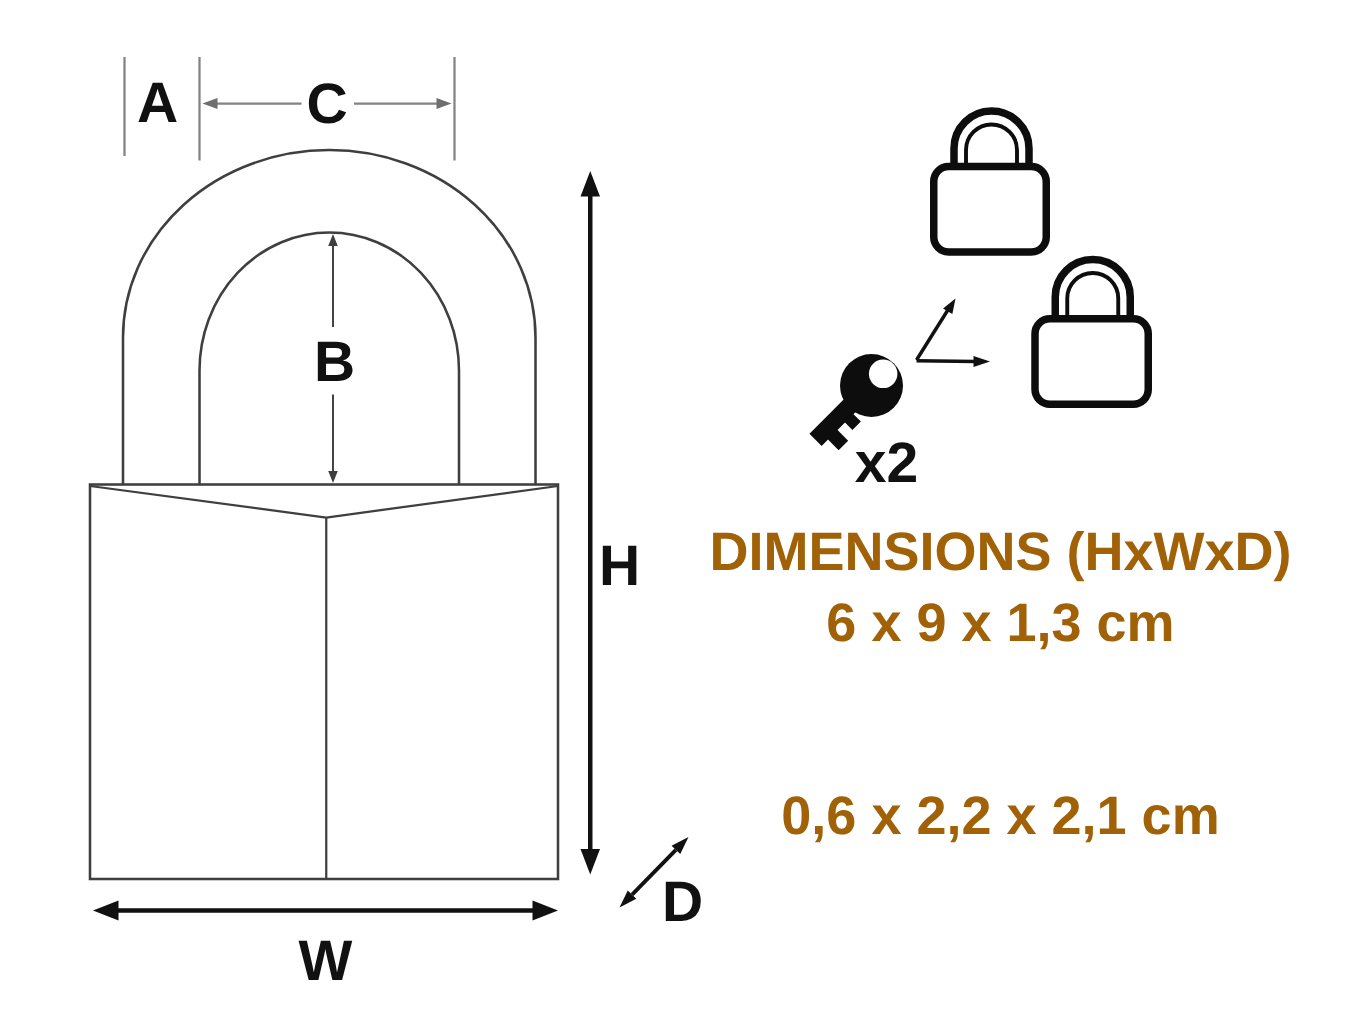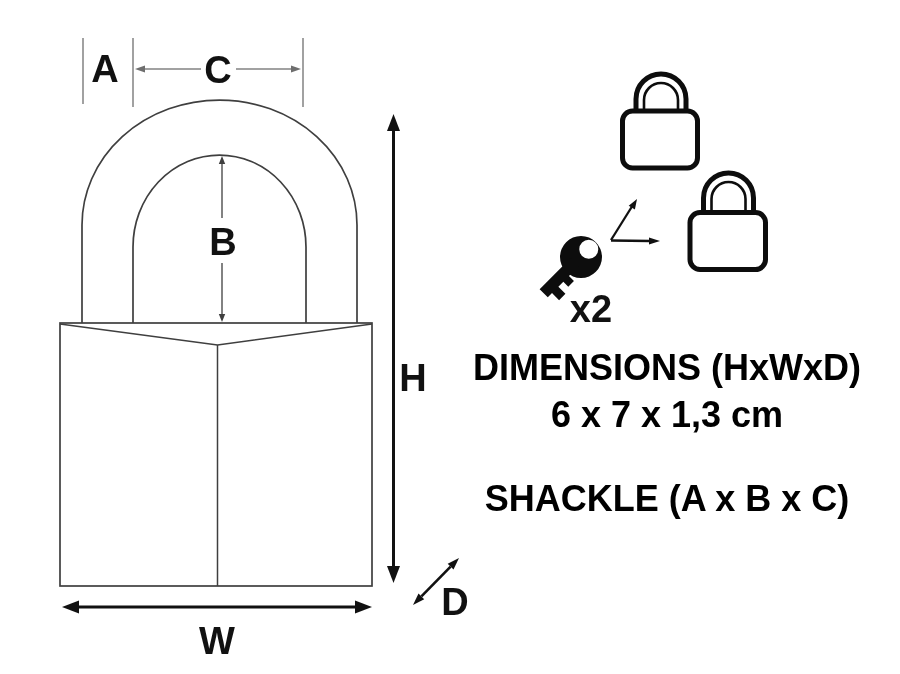--- a/index.html
+++ b/index.html
@@ -22,21 +22,21 @@
     white-space:nowrap;
   }
   .specline{
     position:absolute;
     left:442px;
     width:450px;
     text-align:center;
     font-weight:bold;
     font-size:36px;
     line-height:40px;
-    color:#000000;
+    color:#a16207;
     white-space:nowrap;
   }
 </style>
 </head>
 <body>
 
 <div class="stage">
 
   <svg width="900" height="674" viewBox="0 0 900 674">
 
@@ -111,16 +111,16 @@
   <div class="dimlabel" style="left:75px;top:50px;">A</div>
   <div class="dimlabel" style="left:188px;top:51px;">C</div>
   <div class="dimlabel" style="left:193px;top:223px;">B</div>
   <div class="dimlabel" style="left:383px;top:359px;">H</div>
   <div class="dimlabel" style="left:187px;top:622px;">W</div>
   <div class="dimlabel" style="left:425px;top:583px;">D</div>
 
   <div class="dimlabel" style="left:561px;top:290px;">x2</div>
 
   <div class="specline" style="top:348px;">DIMENSIONS (HxWxD)</div>
-  <div class="specline" style="top:395px;">6 x 7 x 1,3 cm</div>
-  <div class="specline" style="top:479px;">SHACKLE (A x B x C)</div>
+  <div class="specline" style="top:395px;">6 x 9 x 1,3 cm</div>
+  <div class="specline" style="top:524px;">0,6 x 2,2 x 2,1 cm</div>
 
 </div>
 
 </body></html>

